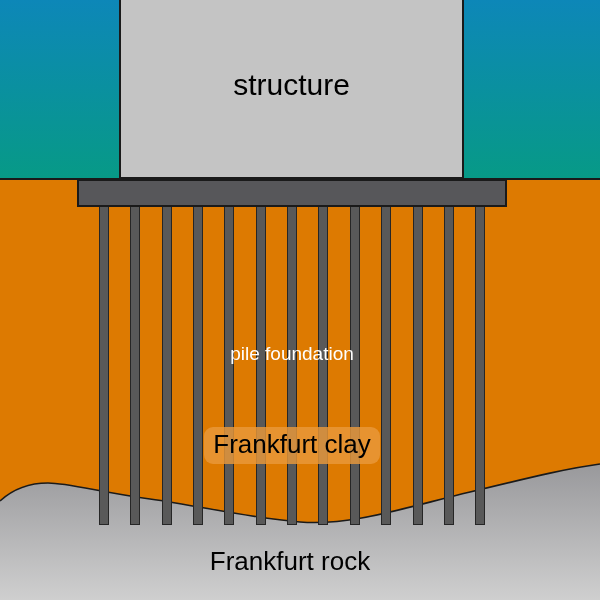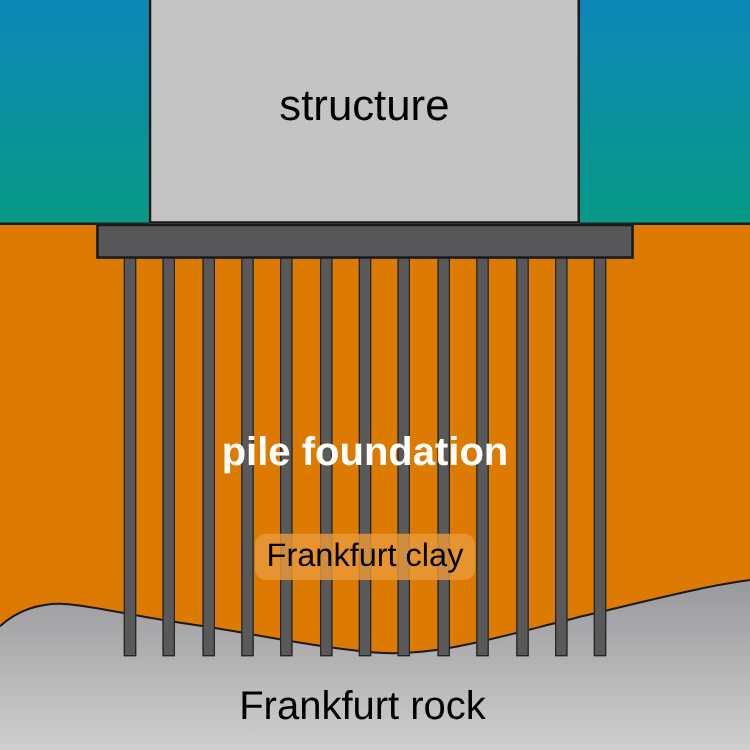--- a/index.html
+++ b/index.html
@@ -59,39 +59,39 @@
   }
   .lbl{
     position:absolute;
     width:300px;left:142px;
     text-align:center;
     z-index:8;
     pointer-events:none;
   }
   #structure-label{
     position:relative;left:0;width:auto;
-    font-size:35px;color:var(--label-color,#000);
+    font-size:30px;color:var(--label-color,#000);
     margin-top:-6px;
   }
   #pile-foundation-label{
     top:343px;
-    font-size:32px;font-weight:bold;
+    font-size:19px;font-weight:normal;
     color:var(--pile-label-color,#fff);
   }
   #clay-label-wrap{ top:427px;text-align:center; }
   #clay-label{
     display:inline-block;
     font-size:26px;color:var(--label-color,#000);
     background:var(--clay-label-bg,rgba(233,152,58,.82));
     padding:2px 9px 4px 9px;
     border-radius:9px;
   }
   #rock-label{
     top:546px;left:140px;
-    font-size:32px;color:var(--label-color,#000);
+    font-size:26px;color:var(--label-color,#000);
   }
 </style>
 </head>
 <body>
 
 <div id="scene">
 
   <div id="sky"></div>
 
   <div id="clay"></div>

